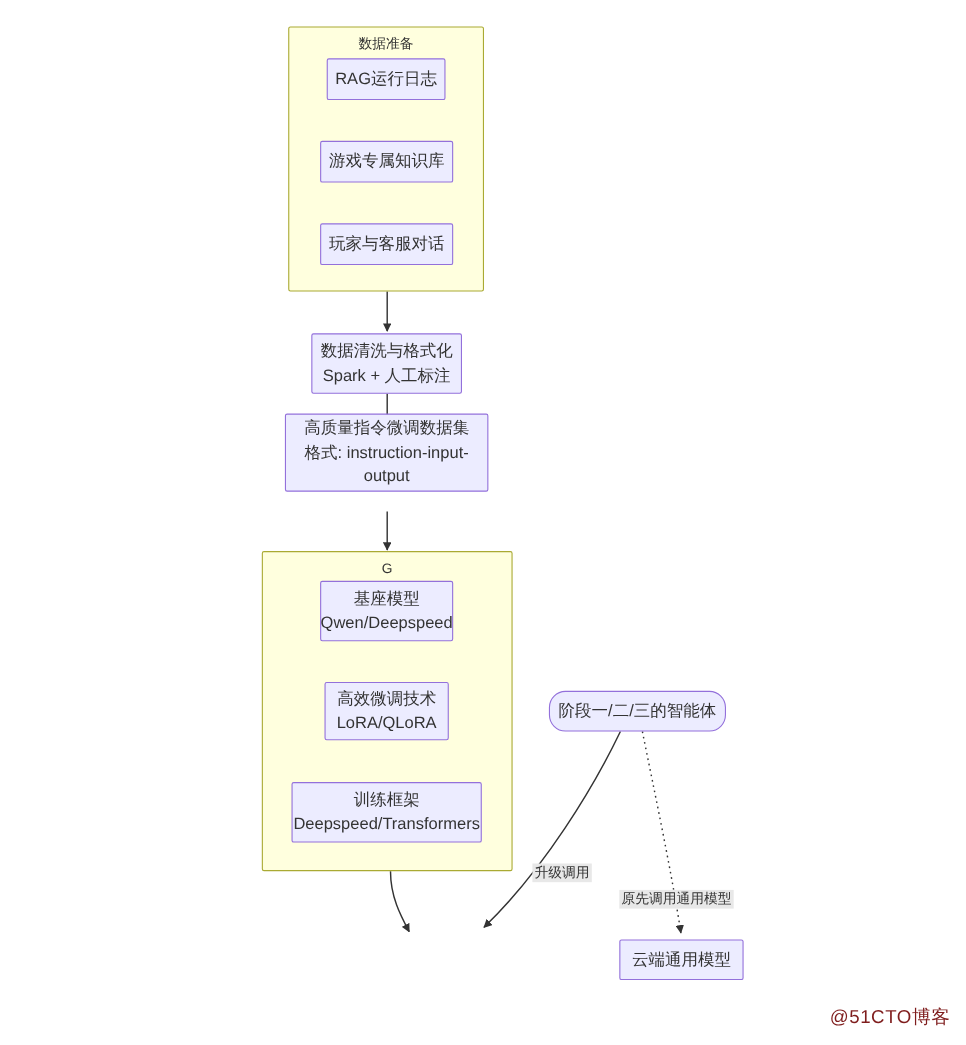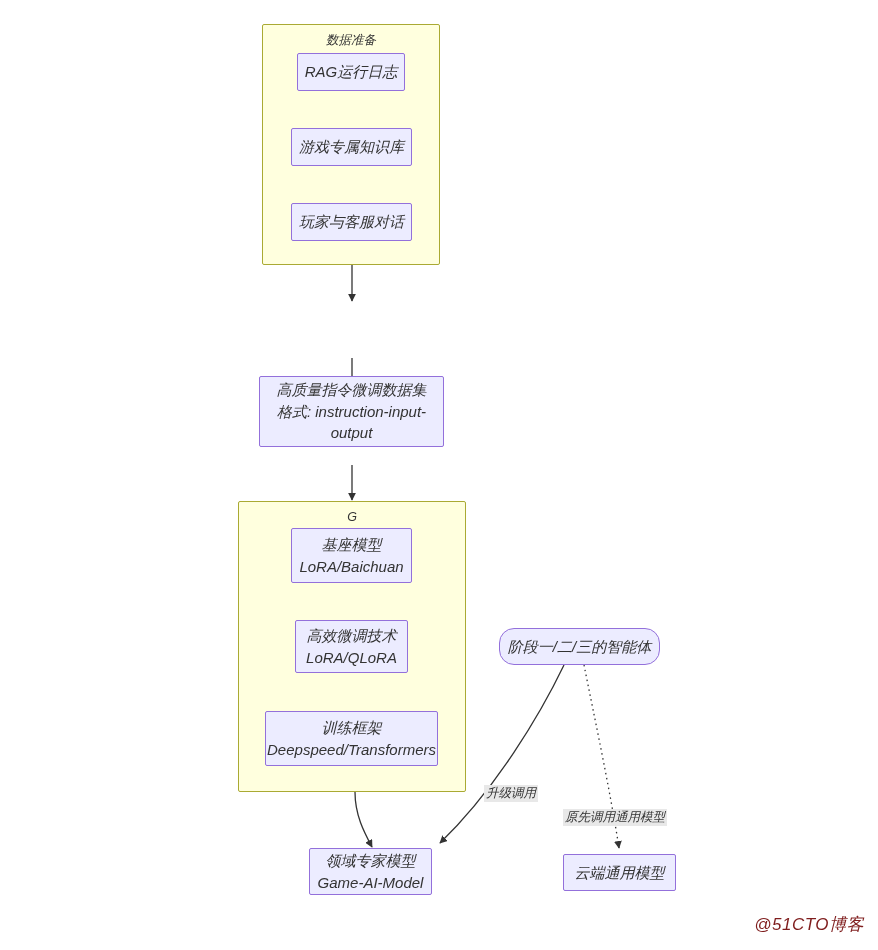--- a/index.html
+++ b/index.html
@@ -14,21 +14,20 @@
     position: relative;
     overflow: hidden;
     font-family: "Liberation Sans", "DejaVu Sans", sans-serif;
     color: #333333;
   }
   #canvas {
     position: absolute;
     inset: 0;
     width: 876px;
     height: 950px;
-    font-style: italic;
   }
   svg.edges {
     position: absolute;
     left: 0;
     top: 0;
     width: 878px;
     height: 950px;
     pointer-events: none;
   }
   .cluster {
@@ -123,53 +122,53 @@
   </div>
 
   <div class="node" style="left:291px; top:128px; width:121px; height:38px;">
     <span class="ln">游戏专属知识库</span>
   </div>
 
   <div class="node" style="left:291px; top:203px; width:121px; height:38px;">
     <span class="ln">玩家与客服对话</span>
   </div>
 
+  <div class="node" style="left:283px; top:303px; width:137px; height:55px;">
+    <span class="ln">数据清洗与格式化</span>
+    <span class="ln">Spark + 人工标注</span>
+  </div>
 
   <div class="node wrap" style="left:259px; top:376px; width:185px; height:71px;">
     <span class="ln">高质量指令微调数据集</span>
     <span class="ln">格式: instruction-input-output</span>
   </div>
 
   <div class="cluster" style="left:238px; top:501px; width:228px; height:291px;">
     <div class="cluster-label">G</div>
   </div>
 
   <div class="node" style="left:291px; top:528px; width:121px; height:55px;">
     <span class="ln">基座模型</span>
-    <span class="ln">LoRA/Baichuan</span>
+    <span class="ln">Qwen/Deepspeed</span>
   </div>
 
   <div class="node" style="left:295px; top:620px; width:113px; height:53px;">
     <span class="ln">高效微调技术</span>
     <span class="ln">LoRA/QLoRA</span>
   </div>
 
   <div class="node" style="left:265px; top:711px; width:173px; height:55px;">
     <span class="ln">训练框架</span>
     <span class="ln">Deepspeed/Transformers</span>
   </div>
 
   <div class="node" style="left:499px; top:628px; width:161px; height:37px;border-radius:15px;">
     <span class="ln">阶段一/二/三的智能体</span>
   </div>
 
-  <div class="node" style="left:309px; top:848px; width:123px; height:47px;">
-    <span class="ln">领域专家模型</span>
-    <span class="ln">Game-AI-Model</span>
-  </div>
 
   <div class="node" style="left:563px; top:854px; width:113px; height:37px;">
     <span class="ln">云端通用模型</span>
   </div>
 
   <div class="edge-label" style="left:484px; top:785px;">升级调用</div>
 
   <div class="edge-label" style="left:563px; top:809px;">原先调用通用模型</div>
 
   <div class="watermark">@51CTO博客</div>

